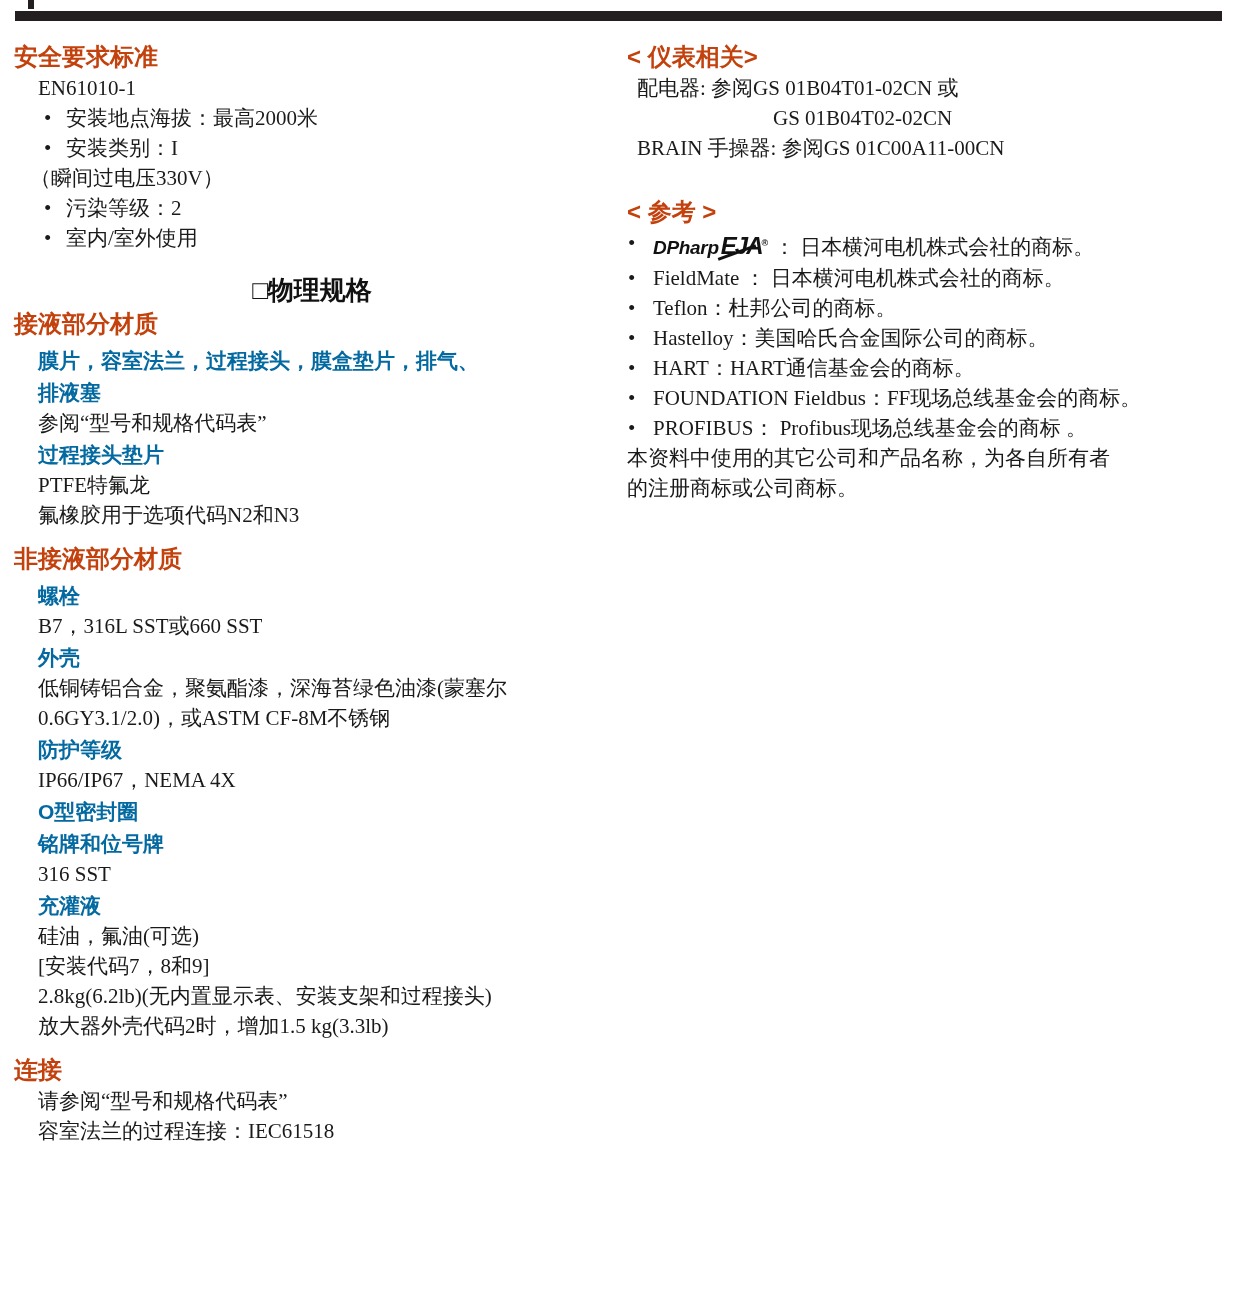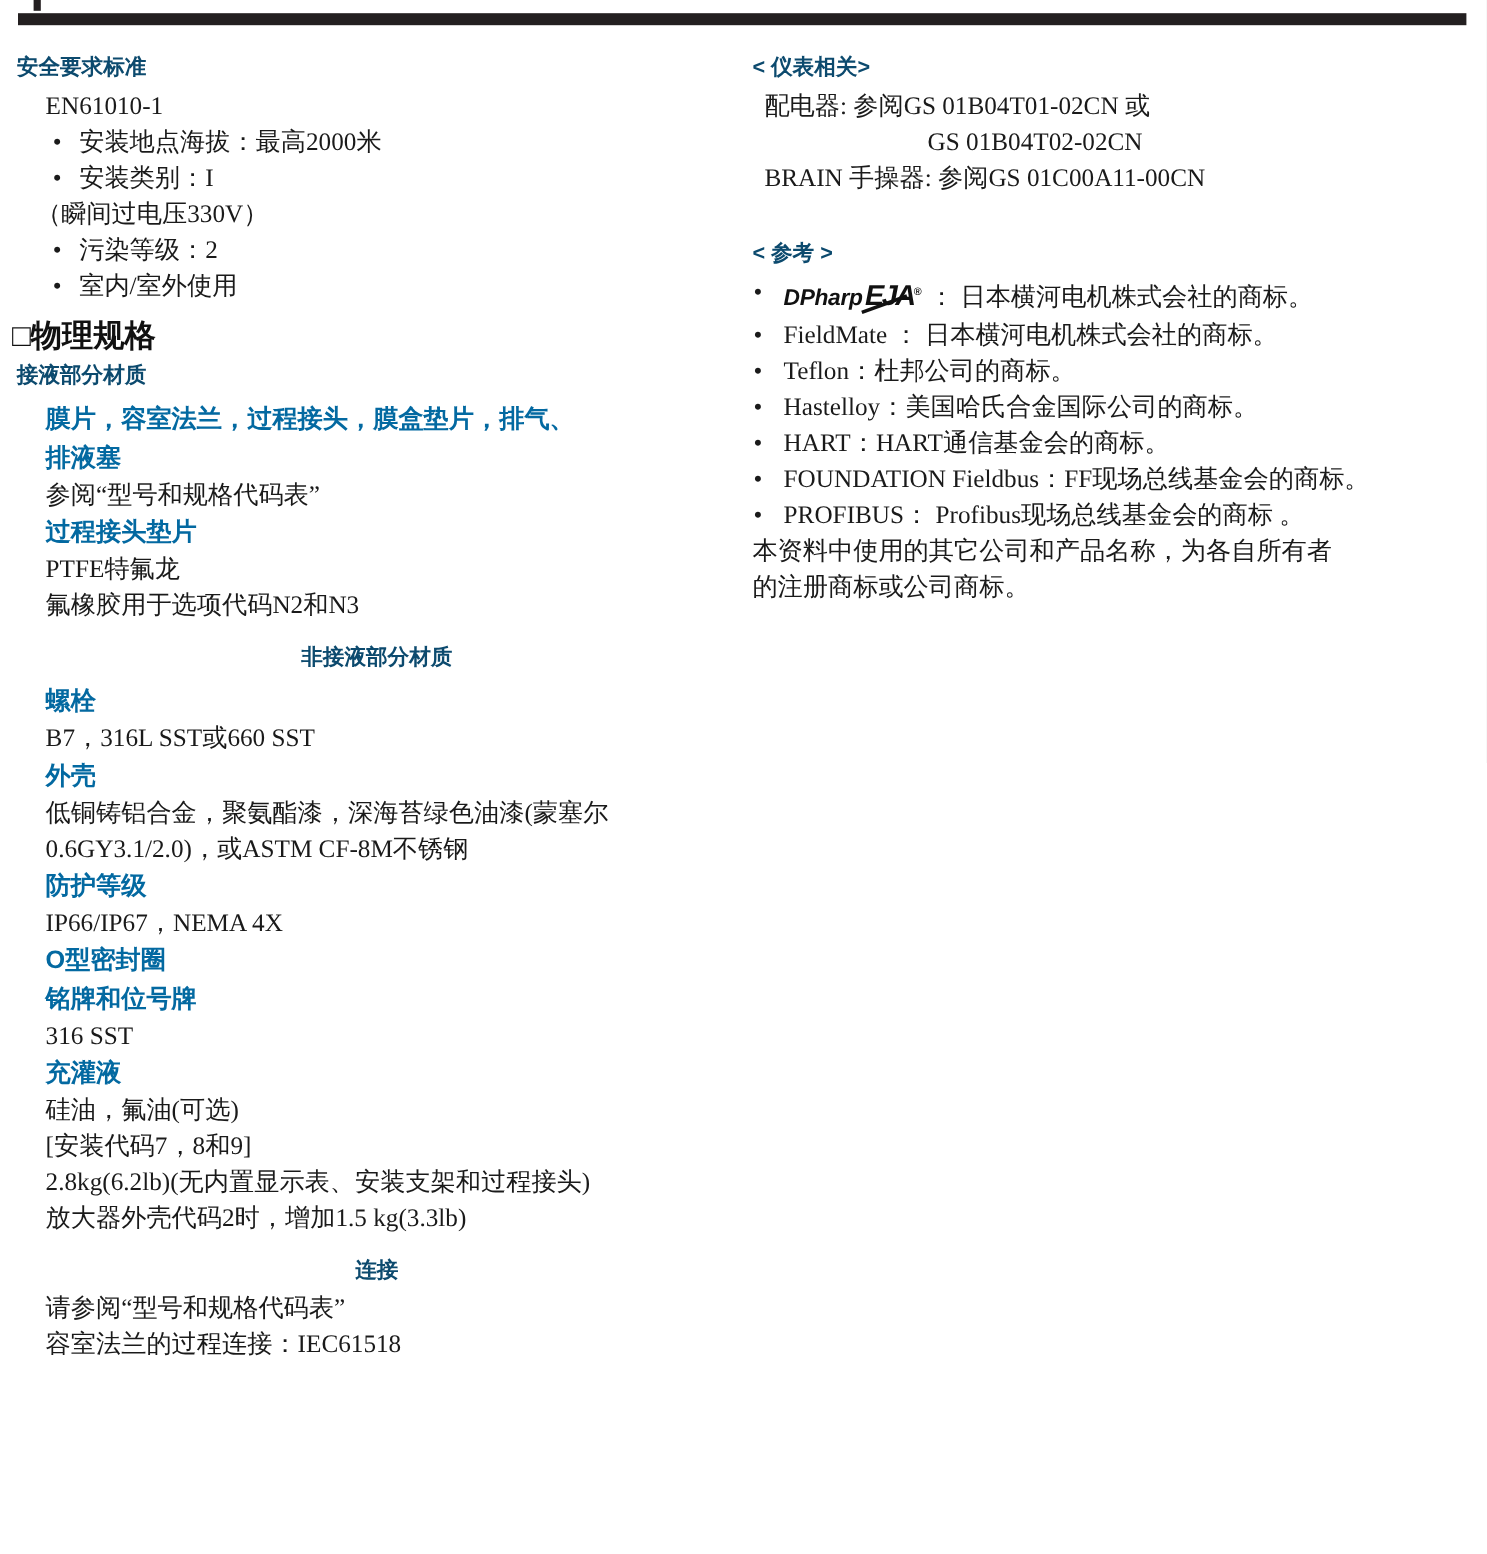--- a/index.html
+++ b/index.html
@@ -19,21 +19,21 @@
   
   .col{position:absolute;top:40px;}
   .col-left{left:14px;width:600px;}
   .col-right{left:627px;width:606px;}
 
   h1,h2,p{margin:0;}
   .ln{white-space:nowrap;line-height:30px;}
 
   .h-sec{
     font-family:"Liberation Sans","DejaVu Sans",sans-serif;
-    font-weight:700;font-size:18px;line-height:33px;color:#0c4a6e;
+    font-weight:700;font-size:24px;line-height:33px;color:#c2410c;
     white-space:nowrap;
   }
   .h-big{
     font-family:"Liberation Sans","DejaVu Sans",sans-serif;
     font-weight:700;font-size:26px;line-height:34px;color:#111;
     white-space:nowrap;margin-left:-4px;
   }
   .b-sub{
     font-family:"Liberation Sans","DejaVu Sans",sans-serif;
     font-weight:700;font-size:21px;color:#0369a1;margin-top:2px;
@@ -41,23 +41,23 @@
   .blk{padding-left:24px;}
   .blk-r{padding-left:10px;}
 
   .bullet{position:relative;padding-left:28px;}
   .bullet .dot{position:absolute;left:6px;top:0;font-family:"Liberation Serif",serif;}
   .bullet-r{position:relative;padding-left:26px;}
   .bullet-r .dot{position:absolute;left:1px;top:0;}
 
   .indent-gs{padding-left:136px;}
 
-  .mt8{margin-top:9px;}
+  .mt8{margin-top:20px;text-align:center;}
   .mt6{margin-top:6px;}
-  .mt12{margin-top:12px;text-align:center;}
+  .mt12{margin-top:12px;}
   .mt4{margin-top:4px;}
   .mt25{}
   .mt32{margin-top:32px;}
 
   
   .logo{
     display:inline-block;
     font-family:"Liberation Sans","DejaVu Sans",sans-serif;
     font-style:italic;font-weight:700;color:#111;
     white-space:nowrap;vertical-align:baseline;margin-right:6px;

